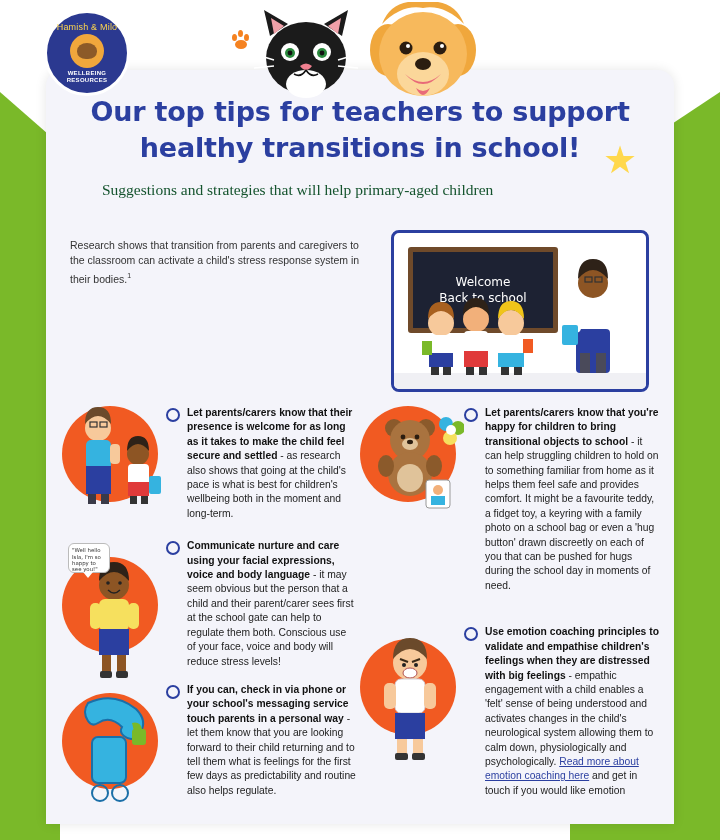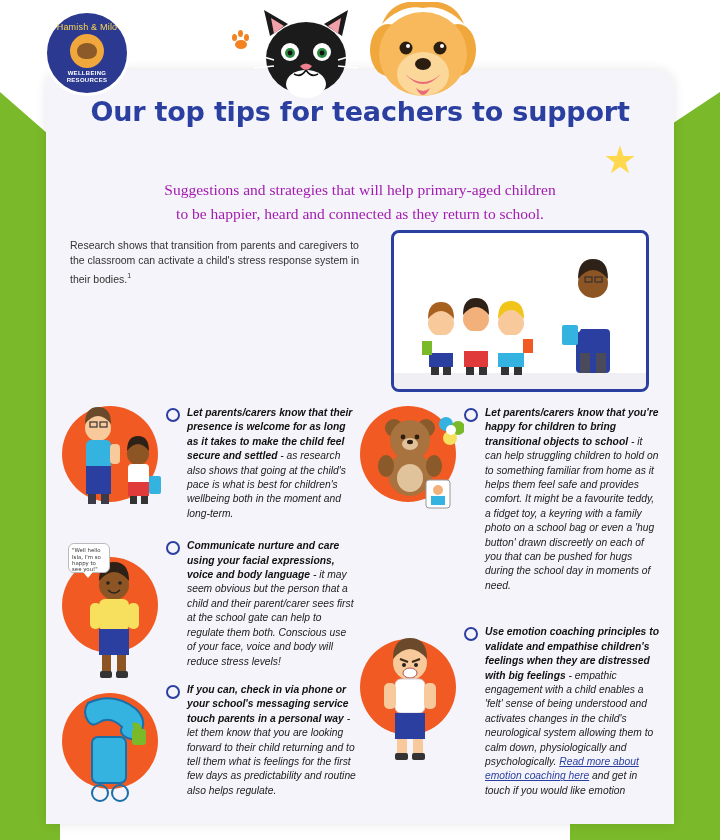--- a/index.html
+++ b/index.html
@@ -73,22 +73,22 @@
     color:#2b3fa0;
     font-family:"DejaVu Sans", sans-serif;
     font-weight:bold;
     font-size:27px;
     line-height:36px;
     padding:0 30px;
     letter-spacing:-0.2px;
   }
   .subtitle {
     position:absolute; left:0; right:0; top:108px;
-    text-align:center;
-    color:#a21caf; font-size:15.5px; line-height:24px;
+    text-align:left;
+    color:#14532d; font-size:15.5px; line-height:24px;
     padding:0 56px;
     font-family:"Liberation Serif", serif;
   }
   
   .intro {
     position:absolute; left:24px; top:168px; width:290px;
     font-size:10.5px; line-height:15px; color:#333;
   }
   .intro p { margin:0 0 13px 0; }
   .intro sup{ font-size:7px; }
@@ -127,21 +127,21 @@
   .bullet {
     width:14px; height:14px; border-radius:50%;
     border:2px solid #2b3fa0; flex:0 0 14px; margin-top:2px; margin-right:7px;
     background:#f4f4fa;
   }
   .tip-text {
     font-size:10.3px; line-height:14.4px; color:#222;
   }
   .tip-text b { color:#111; }
   .tip-text a { color:#2b3fa0; text-decoration:underline; }
-  .tip-body { display:flex;font-style:italic; }
+  .tip-body { display:flex; }
   .illus { position:relative; width:100px; flex:0 0 100px; height:110px; }
   .speech{
     position:absolute; left:2px; top:4px; width:42px; height:30px;
     background:#fff; border:1px solid #bbb; border-radius:6px;
     font-size:5.4px; line-height:6.4px; color:#333; padding:3px; z-index:3;
     font-family:"DejaVu Sans", sans-serif;
   }
   .speech:after{
     content:""; position:absolute; left:14px; bottom:-6px;
     border-left:5px solid transparent; border-right:5px solid transparent;
@@ -155,32 +155,38 @@
 <div class="bg-white"></div>
 <div class="bg-green-left"></div>
 <div class="bg-green-right"></div>
 <div class="bg-green-bottomleft"></div>
 <div class="bg-green-bottomright"></div>
 
 <div class="card">
 
   <div class="title">
     <div>Our top tips for teachers to support</div>
+    <div>healthy transitions in school!</div>
   </div>
 
   <div class="subtitle">
     <div>Suggestions and strategies that will help primary-aged children</div>
-    <div>to be happier, heard and connected as they return to school.</div>
   </div>
 
   <div class="intro">
     <p><span>Research shows that transition from parents and caregivers to the classroom can activate a child's stress response system in their bodies.</span><sup>1</sup></p>
   </div>
 
   <div class="classroom">
+    <div class="board">
+      <div>
+        <div>Welcome</div>
+        <div>Back to school</div>
+      </div>
+    </div>
     <svg width="258" height="162" style="position:absolute;left:0;top:0">
 
       <rect x="0" y="140" width="258" height="22" fill="#f0f0f4"></rect>
 
       <g>
         <rect x="182" y="60" width="34" height="60" rx="8" fill="#ffffff"></rect>
         <rect x="182" y="96" width="34" height="44" rx="4" fill="#2b3fa0"></rect>
         <circle cx="199" cy="50" r="15" fill="#8d5524"></circle>
         <path d="M184 46 q15 -18 30 0 q0 -20 -15 -20 q-15 0 -15 20z" fill="#2e2218"></path>
         <rect x="191" y="44" width="7" height="5" fill="none" stroke="#333" stroke-width="1.2"></rect>

